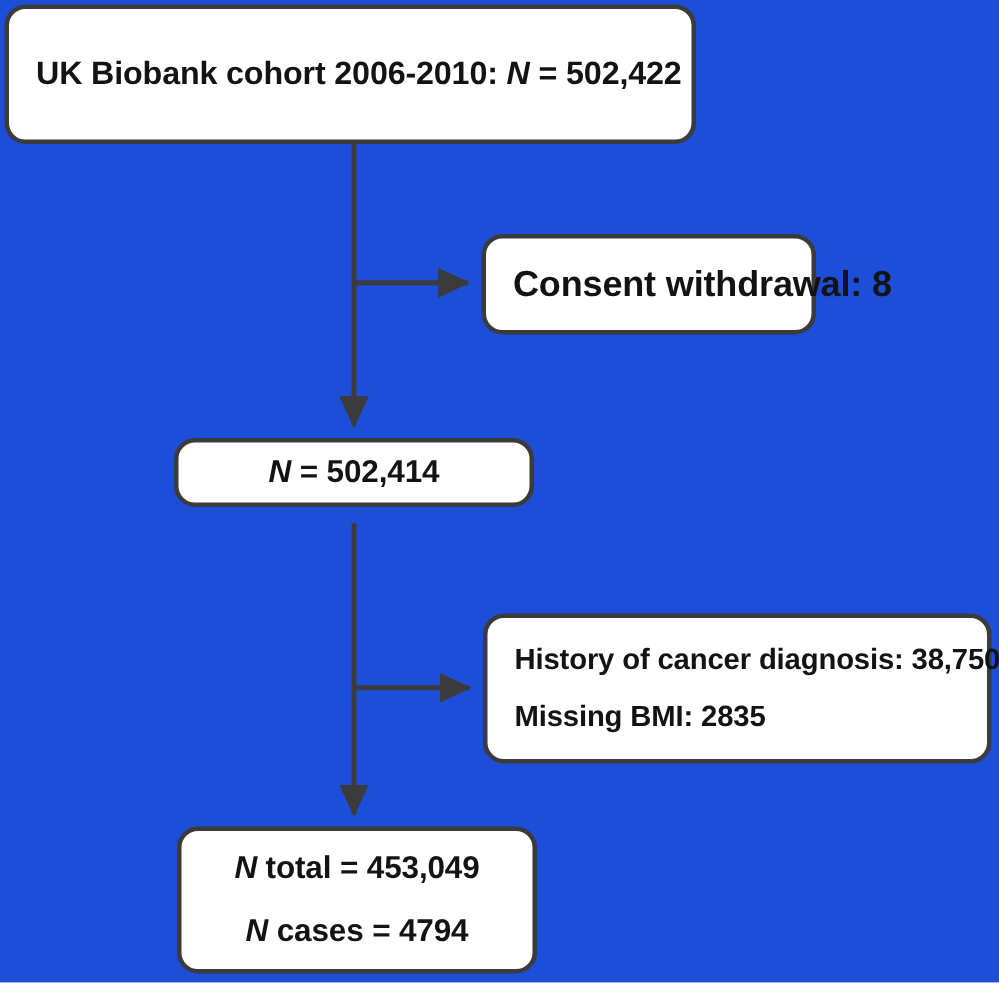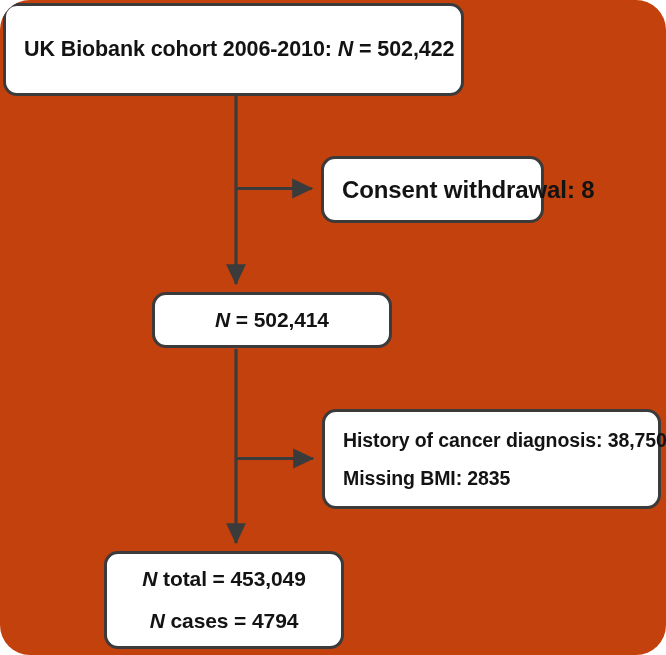--- a/index.html
+++ b/index.html
@@ -8,23 +8,22 @@
     padding: 0;
     background: #ffffff;
   }
   body {
     font-family: "Liberation Sans", sans-serif;
   }
   #flow-root {
     position: relative;
     width: 666px;
     height: 655px;
-    background: #c2410c;
+    background: #1d4ed8;
     overflow: hidden;
-    border-radius: 30px;
   }
   svg.flow-svg {
     position: absolute;
     left: 0;
     top: 0;
     width: 666px;
     height: 655px;
   }
   .node-box {
     position: absolute;
@@ -58,32 +57,32 @@
     left: 3px;  top: 3px;   width: 461px; height: 93px;
   }
   #node-cohort .node-text { font-size: 21.5px; }
 
   #node-consent {
     left: 321px; top: 156px; width: 223px; height: 67px;
   }
   #node-consent .node-text { font-size: 24px; }
 
   #node-after-consent {
-    left: 116px; top: 292px; width: 240px; height: 56px; margin-left: 36px;
+    left: 116px; top: 292px; width: 240px; height: 46px;
   }
   #node-after-consent .node-text { font-size: 21px; }
 
   #node-exclusions {
     left: 322px; top: 409px; width: 339px; height: 100px;
   }
   #node-exclusions .node-text { font-size: 19.5px; line-height: 1.05; }
   #node-exclusions .node-text + .node-text { margin-top: 17px; }
 
   #node-final {
-    left: 104px; top: 551px; width: 240px; height: 98px;
+    left: 118px; top: 551px; width: 240px; height: 98px;
   }
   #node-final .node-text { font-size: 21px; }
   #node-final .node-text + .node-text { margin-top: 18px; }
 </style>
 </head>
 <body>
 
 <div id="flow-root">
 
   <svg class="flow-svg" viewBox="0 0 666 655" aria-hidden="true">

